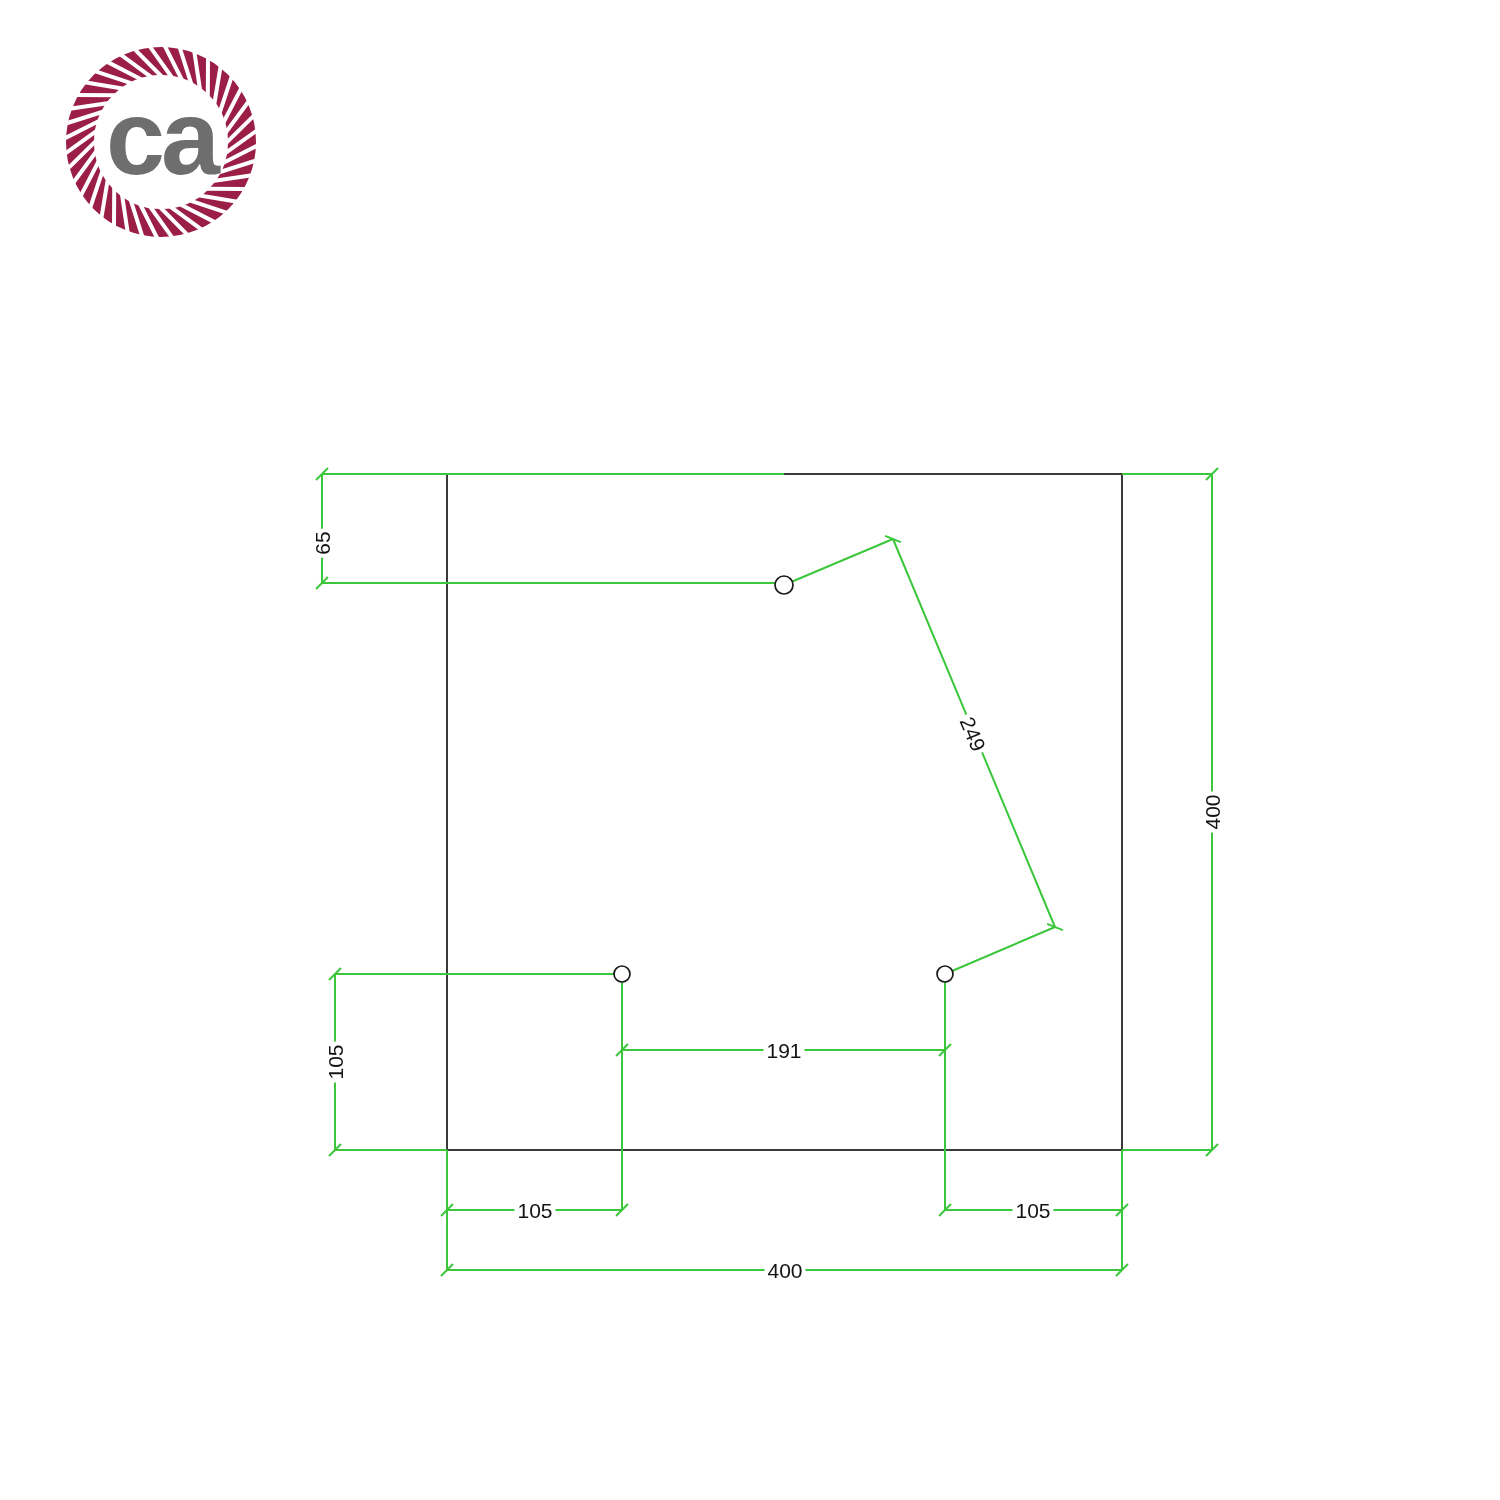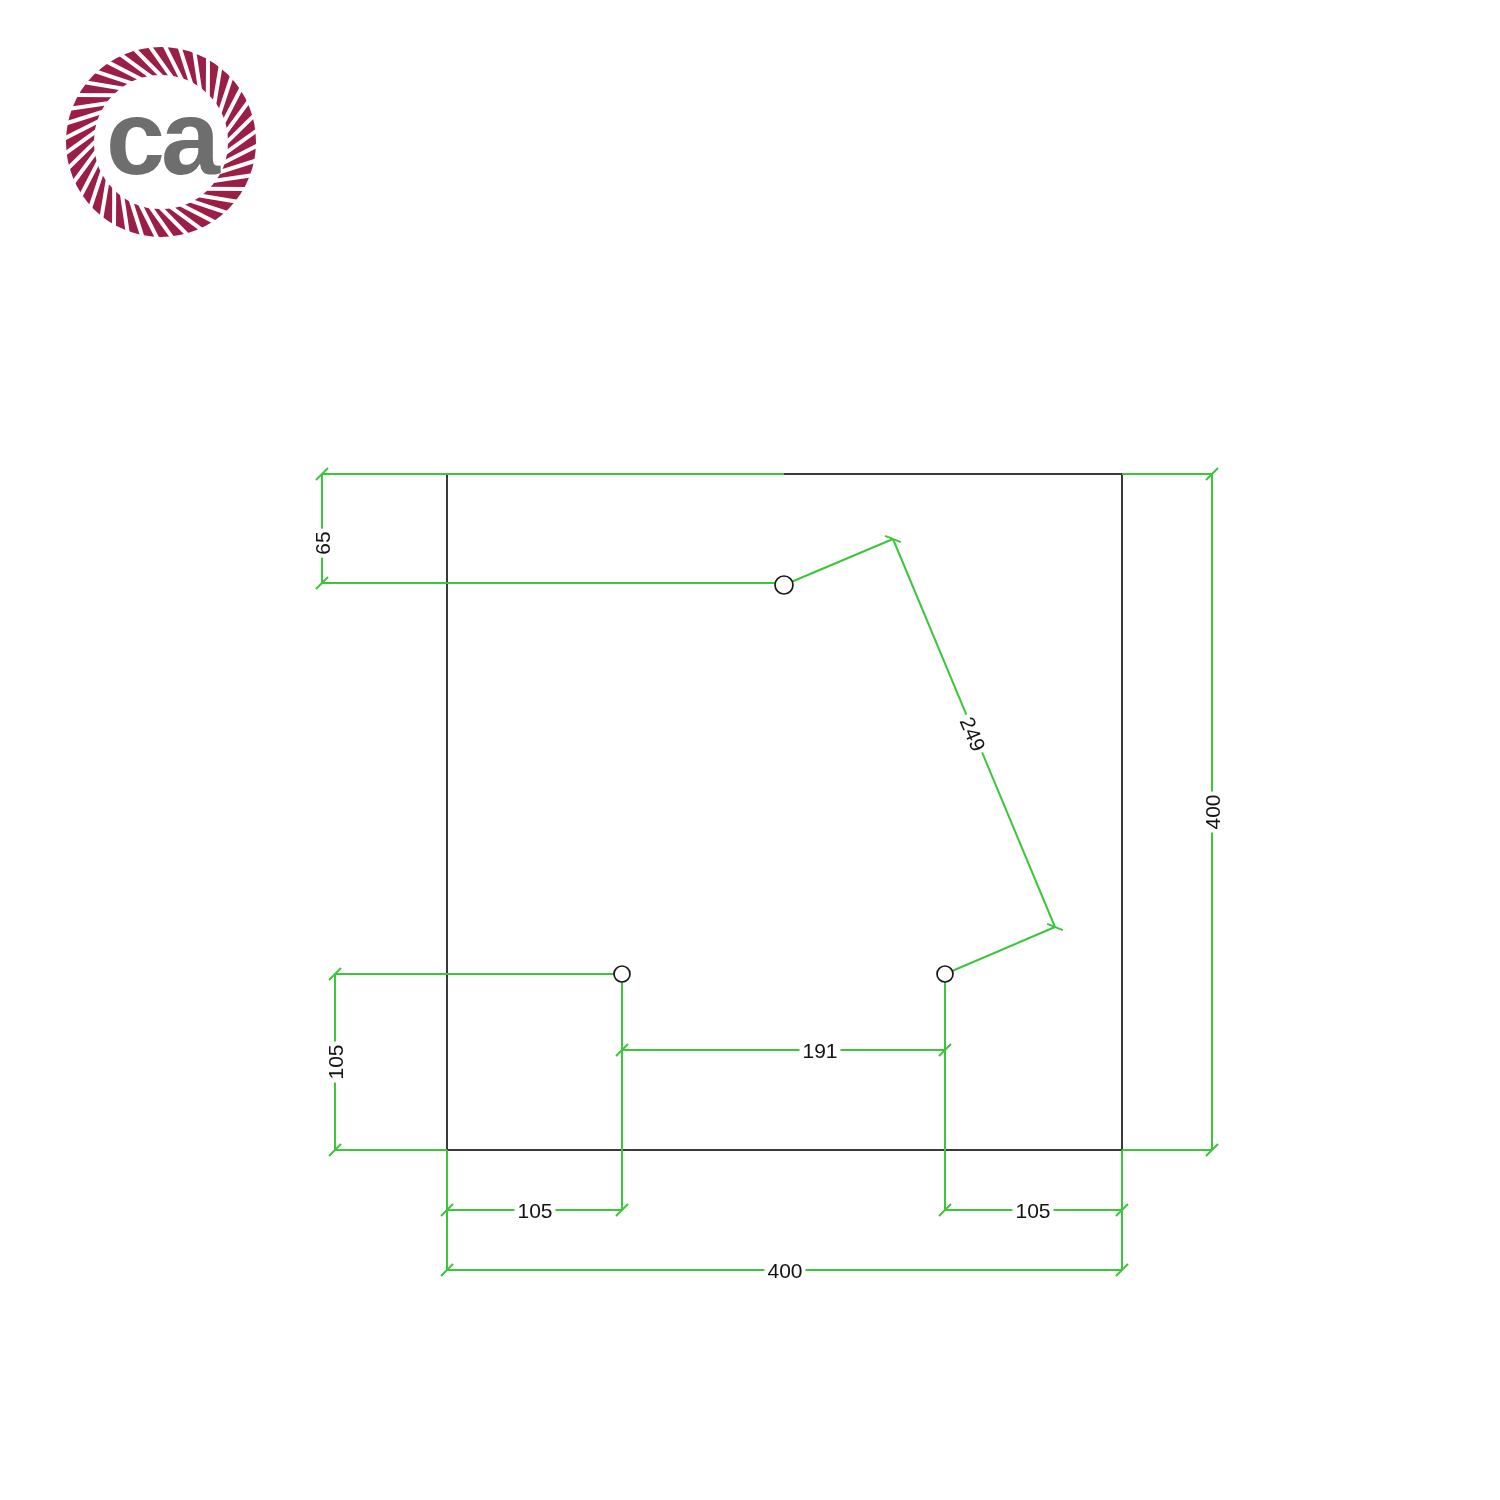--- a/index.html
+++ b/index.html
@@ -128,18 +128,18 @@
       <circle cx="784" cy="585" r="9"></circle>
       <circle cx="622" cy="974" r="8"></circle>
       <circle cx="945" cy="974" r="8"></circle>
     </g>
   </svg>
 
   <div class="dim-label rot-ccw" style="left:322px;top:543px;">65</div>
   <div class="dim-label rot-diag" style="left:973px;top:734px;">249</div>
   <div class="dim-label rot-ccw" style="left:1212px;top:812px;">400</div>
   <div class="dim-label rot-ccw" style="left:335px;top:1062px;">105</div>
-  <div class="dim-label" style="left:820px;top:1050px;">191</div>
+  <div class="dim-label" style="left:784px;top:1050px;">191</div>
   <div class="dim-label" style="left:535px;top:1210px;">105</div>
   <div class="dim-label" style="left:1033px;top:1210px;">105</div>
   <div class="dim-label" style="left:785px;top:1270px;">400</div>
 
 </div>
 
 </body></html>

